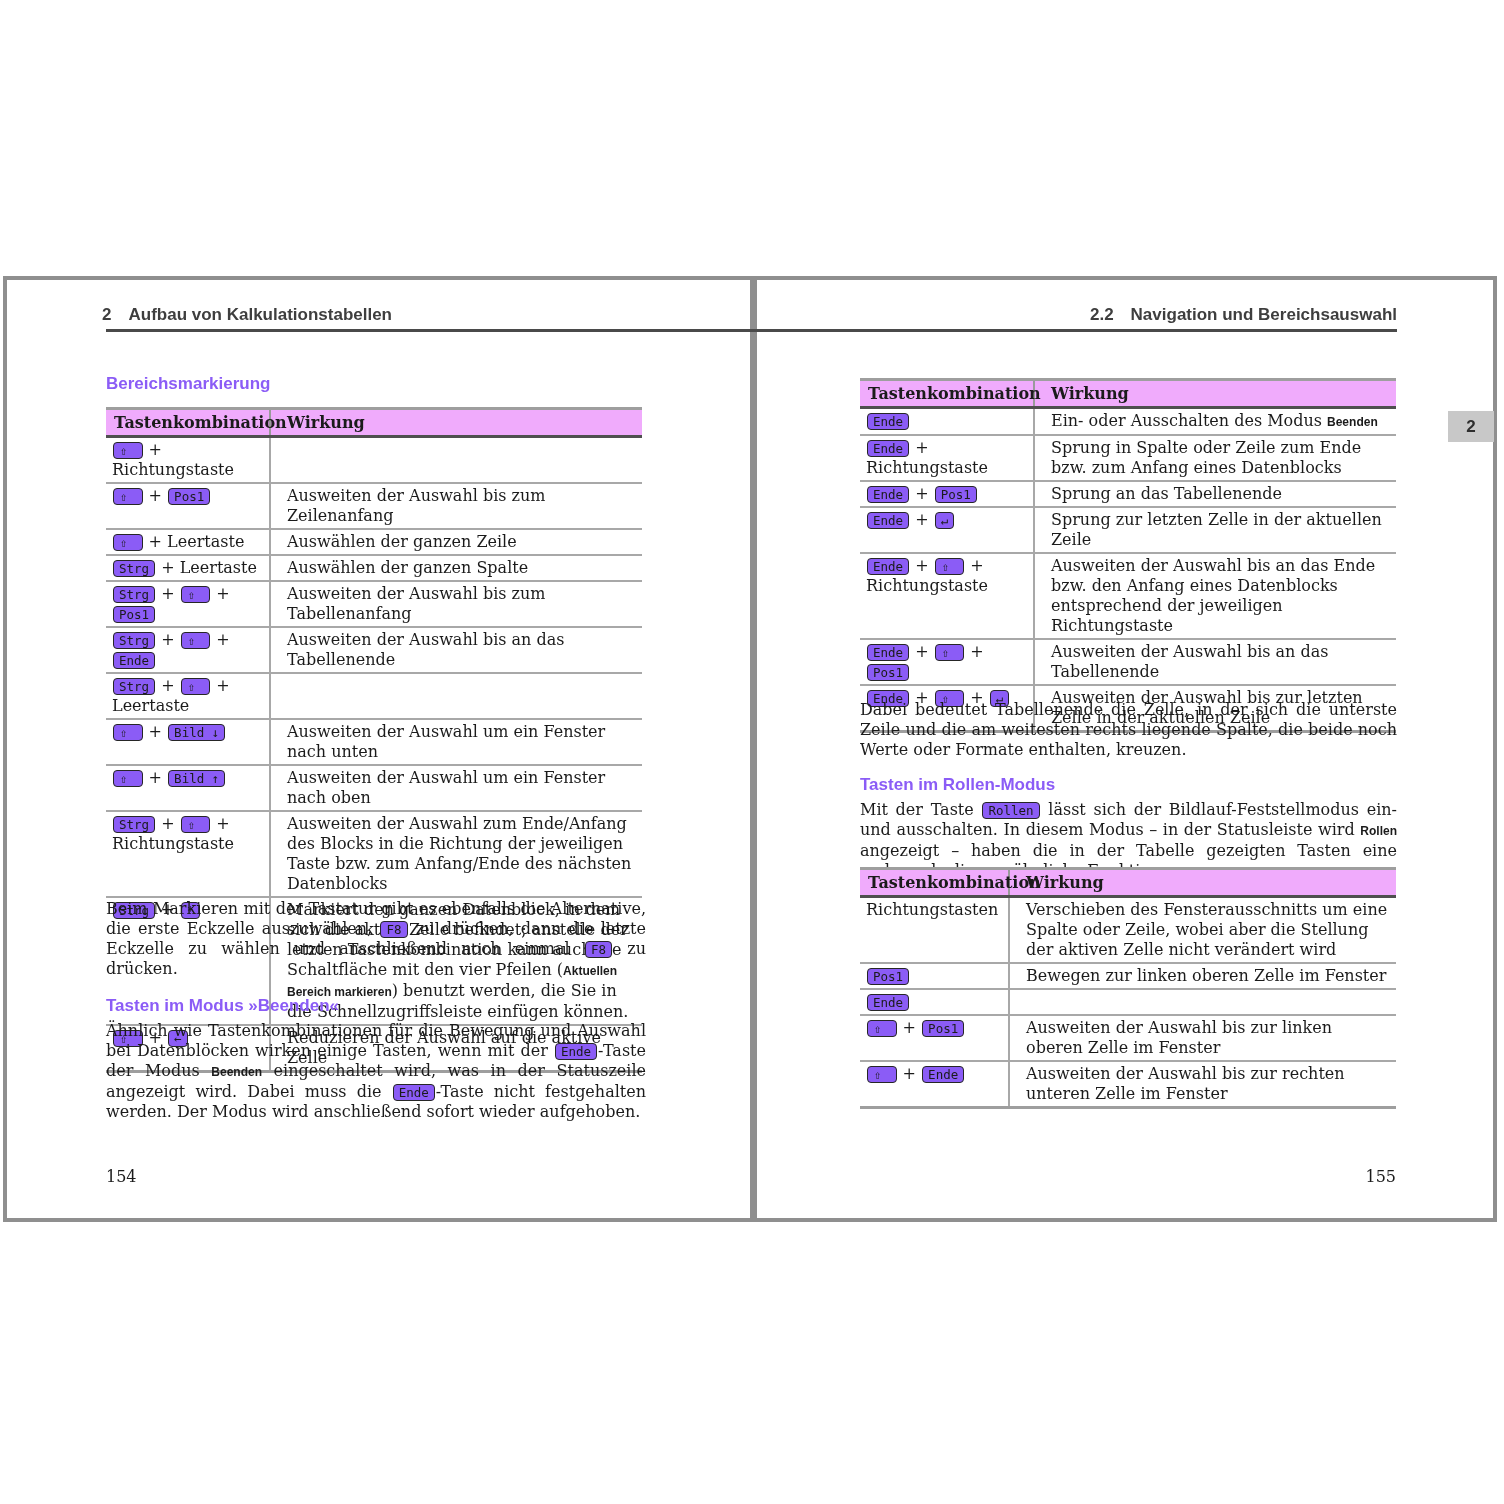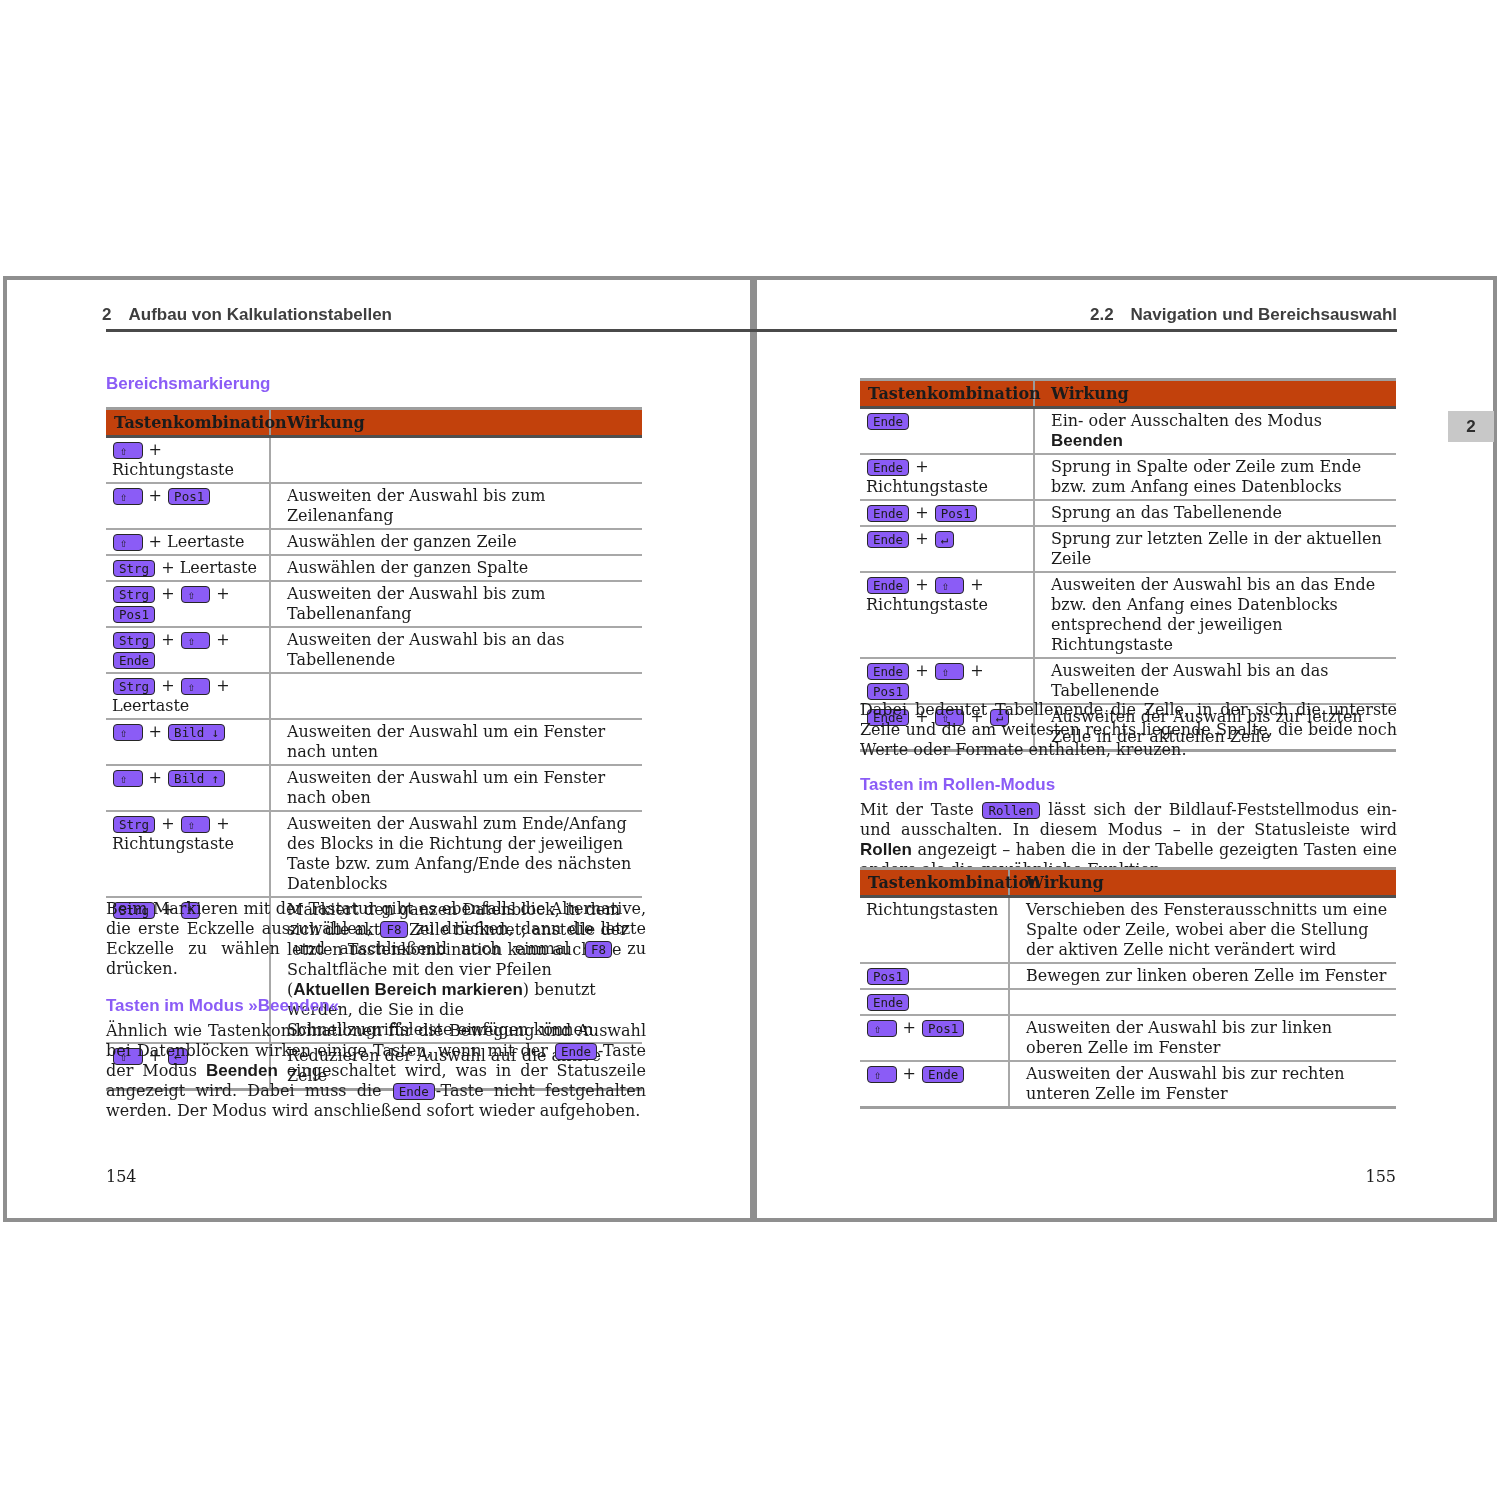--- a/index.html
+++ b/index.html
@@ -15,35 +15,35 @@
   .rhead.right{right:107px;}
   .chap-tab{position:absolute;left:1448px;top:411px;width:46px;height:31px;background:#c8c8c8;
             display:flex;align-items:center;justify-content:center;
             font:700 17px "Liberation Sans",sans-serif;color:#2e2e2e;}
   .h-sans{position:absolute;font:700 17px/22px "Liberation Sans",sans-serif;color:#8b5cf6;}
   .body{position:absolute;font:16px/20px "DejaVu Serif",serif;text-align:justify;margin:0;}
   .pagenum{position:absolute;top:1167px;font:16px/20px "DejaVu Serif",serif;}
   
   .kbd-table{position:absolute;border-top:3px solid #9e9e9e;border-bottom:3px solid #9e9e9e;
              font:16px/20px "DejaVu Serif",serif;}
-  .thead{display:grid;grid-template-columns:var(--col1) 1fr;background:#c2410c;
+  .thead{display:grid;grid-template-columns:var(--col1) 1fr;background:#f0abfc;
          border-bottom:3px solid #4f4f4f;}
   .th{font-weight:700;padding:3px 8px 2px 8px;}
   .th.c2,.td.c2{padding-left:16px;}
   .tr{display:grid;grid-template-columns:var(--col1) 1fr;}
   .tr + .tr{border-top:2px solid #a8a8a8;}
   .td{padding:2px 8px 2px 6px;}
   .c1{border-right:2px solid #a8a8a8;}
   .th.c1{border-right:2px solid #9a9a9a;}
   
   .key{display:inline-block;font:12.5px/15px "DejaVu Sans Mono","DejaVu Sans",monospace;
        border:1.5px solid #262626;border-radius:4px;padding:0 5px;background:#8b5cf6;
        margin:0 1px;color:#1b1b1b;white-space:nowrap;}
   .key.shift{padding:0 14px 0 6px;}
-  .bseg{font-family:"Liberation Sans",sans-serif;font-weight:700;font-size:17px;}
+  .bseg{font-family:"Liberation Sans",sans-serif;font-weight:700;font-size:12px;}
 </style>
 </head>
 <body>
 
 <div class="canvas">
 
   <div class="frame"></div>
   <div class="pagediv"></div>
   <div class="headrule"></div>
 

